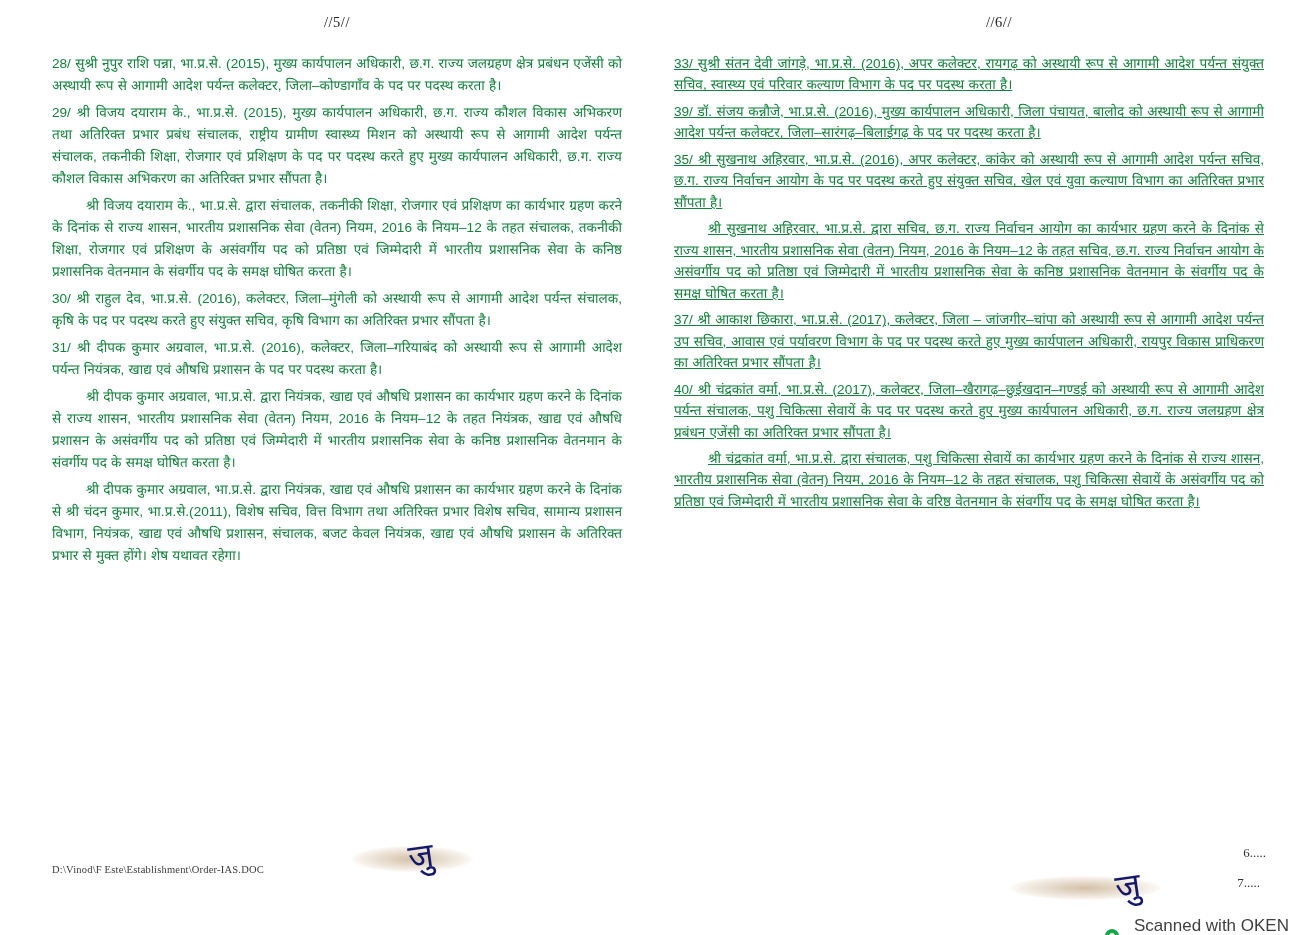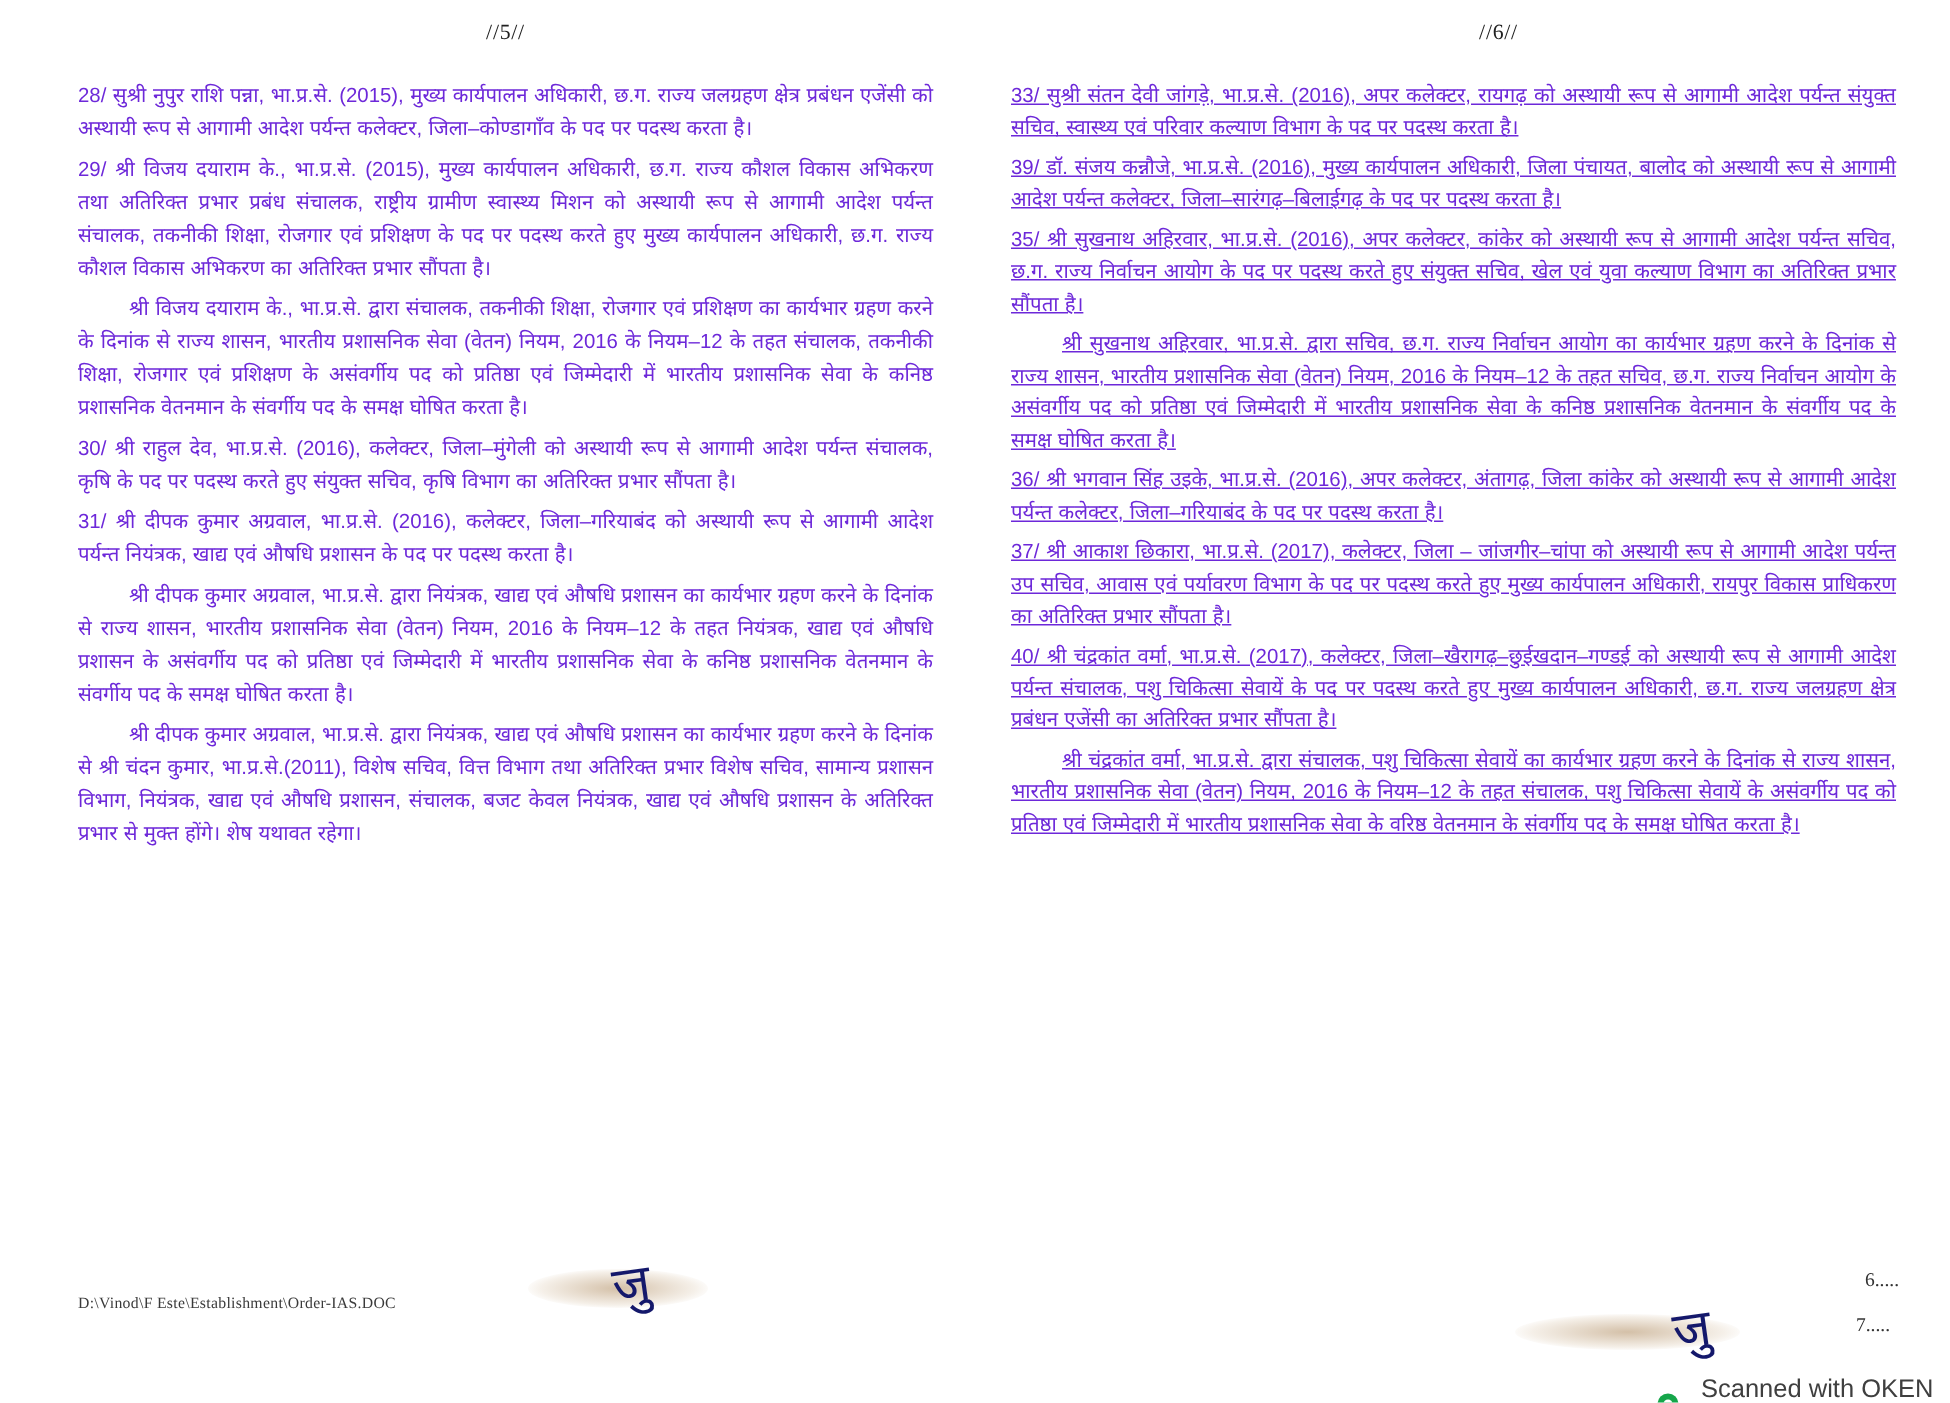--- a/index.html
+++ b/index.html
@@ -34,21 +34,21 @@
     font-family: "Liberation Serif", serif;
   }
   .page-right .page-number { margin-left: 60px; }
 
   .para {
     font-size: 13.6px;
     line-height: 1.62;
     text-align: justify;
     text-justify: inter-word;
     margin: 0 0 5px 0;
-    color: #6d28d9;
+    color: #15803d;
     word-spacing: 0.4px;
   }
   .para.indent {
     text-indent: 34px;
   }
   .para.tight { line-height: 1.58; text-decoration: underline; }
   .folio {
     font-size: 13px;
     font-family: "Liberation Serif", serif;
     color: #333;
@@ -143,21 +143,20 @@
   <p class="para indent">श्री दीपक कुमार अग्रवाल, भा.प्र.से. द्वारा नियंत्रक, खाद्य एवं औषधि प्रशासन का कार्यभार ग्रहण करने के दिनांक से श्री चंदन कुमार, भा.प्र.से.(2011), विशेष सचिव, वित्त विभाग तथा अतिरिक्त प्रभार विशेष सचिव, सामान्य प्रशासन विभाग, नियंत्रक, खाद्य एवं औषधि प्रशासन, संचालक, बजट केवल नियंत्रक, खाद्य एवं औषधि प्रशासन के अतिरिक्त प्रभार से मुक्त होंगे। शेष यथावत रहेगा।</p>
 </div>
 
 <div class="page page-right">
   <div class="page-number">//6//</div>
 
   <p class="para tight">33/  सुश्री संतन देवी जांगड़े, भा.प्र.से. (2016), अपर कलेक्टर, रायगढ़ को अस्थायी रूप से आगामी आदेश पर्यन्त संयुक्त सचिव, स्वास्थ्य एवं परिवार कल्याण विभाग के पद पर पदस्थ करता है।</p>
   <p class="para tight">39/  डॉ. संजय कन्नौजे, भा.प्र.से. (2016), मुख्य कार्यपालन अधिकारी, जिला पंचायत, बालोद को अस्थायी रूप से आगामी आदेश पर्यन्त कलेक्टर, जिला–सारंगढ़–बिलाईगढ़ के पद पर पदस्थ करता है।</p>
   <p class="para tight">35/  श्री सुखनाथ अहिरवार, भा.प्र.से. (2016), अपर कलेक्टर, कांकेर को अस्थायी रूप से आगामी आदेश पर्यन्त सचिव, छ.ग. राज्य निर्वाचन आयोग के पद पर पदस्थ करते हुए संयुक्त सचिव, खेल एवं युवा कल्याण विभाग का अतिरिक्त प्रभार सौंपता है।</p>
   <p class="para tight indent">श्री सुखनाथ अहिरवार, भा.प्र.से. द्वारा सचिव, छ.ग. राज्य निर्वाचन आयोग का कार्यभार ग्रहण करने के दिनांक से राज्य शासन, भारतीय प्रशासनिक सेवा (वेतन) नियम, 2016 के नियम–12 के तहत सचिव, छ.ग. राज्य निर्वाचन आयोग के असंवर्गीय पद को प्रतिष्ठा एवं जिम्मेदारी में भारतीय प्रशासनिक सेवा के कनिष्ठ प्रशासनिक वेतनमान के संवर्गीय पद के समक्ष घोषित करता है।</p>
-  <p class="para tight">36/  श्री भगवान सिंह उइके, भा.प्र.से. (2016), अपर कलेक्टर, अंतागढ़, जिला कांकेर को अस्थायी रूप से आगामी आदेश पर्यन्त कलेक्टर, जिला–गरियाबंद के पद पर पदस्थ करता है।</p>
   <p class="para tight">37/  श्री आकाश छिकारा, भा.प्र.से. (2017), कलेक्टर, जिला – जांजगीर–चांपा को अस्थायी रूप से आगामी आदेश पर्यन्त उप सचिव, आवास एवं पर्यावरण विभाग के पद पर पदस्थ करते हुए मुख्य कार्यपालन अधिकारी, रायपुर विकास प्राधिकरण का अतिरिक्त प्रभार सौंपता है।</p>
   <p class="para tight">40/  श्री चंद्रकांत वर्मा, भा.प्र.से. (2017), कलेक्टर, जिला–खैरागढ़–छुईखदान–गण्डई को अस्थायी रूप से आगामी आदेश पर्यन्त संचालक, पशु चिकित्सा सेवायें के पद पर पदस्थ करते हुए मुख्य कार्यपालन अधिकारी, छ.ग. राज्य जलग्रहण क्षेत्र प्रबंधन एजेंसी का अतिरिक्त प्रभार सौंपता है।</p>
   <p class="para tight indent">श्री चंद्रकांत वर्मा, भा.प्र.से. द्वारा संचालक, पशु चिकित्सा सेवायें का कार्यभार ग्रहण करने के दिनांक से राज्य शासन, भारतीय प्रशासनिक सेवा (वेतन) नियम, 2016 के नियम–12 के तहत संचालक, पशु चिकित्सा सेवायें के असंवर्गीय पद को प्रतिष्ठा एवं जिम्मेदारी में भारतीय प्रशासनिक सेवा के वरिष्ठ वेतनमान के संवर्गीय पद के समक्ष घोषित करता है।</p>
 </div>
 
 <div class="divider-line"></div>
 
 <div class="folio folio-left">6.....</div>
 <div class="folio folio-right">7.....</div>
 

